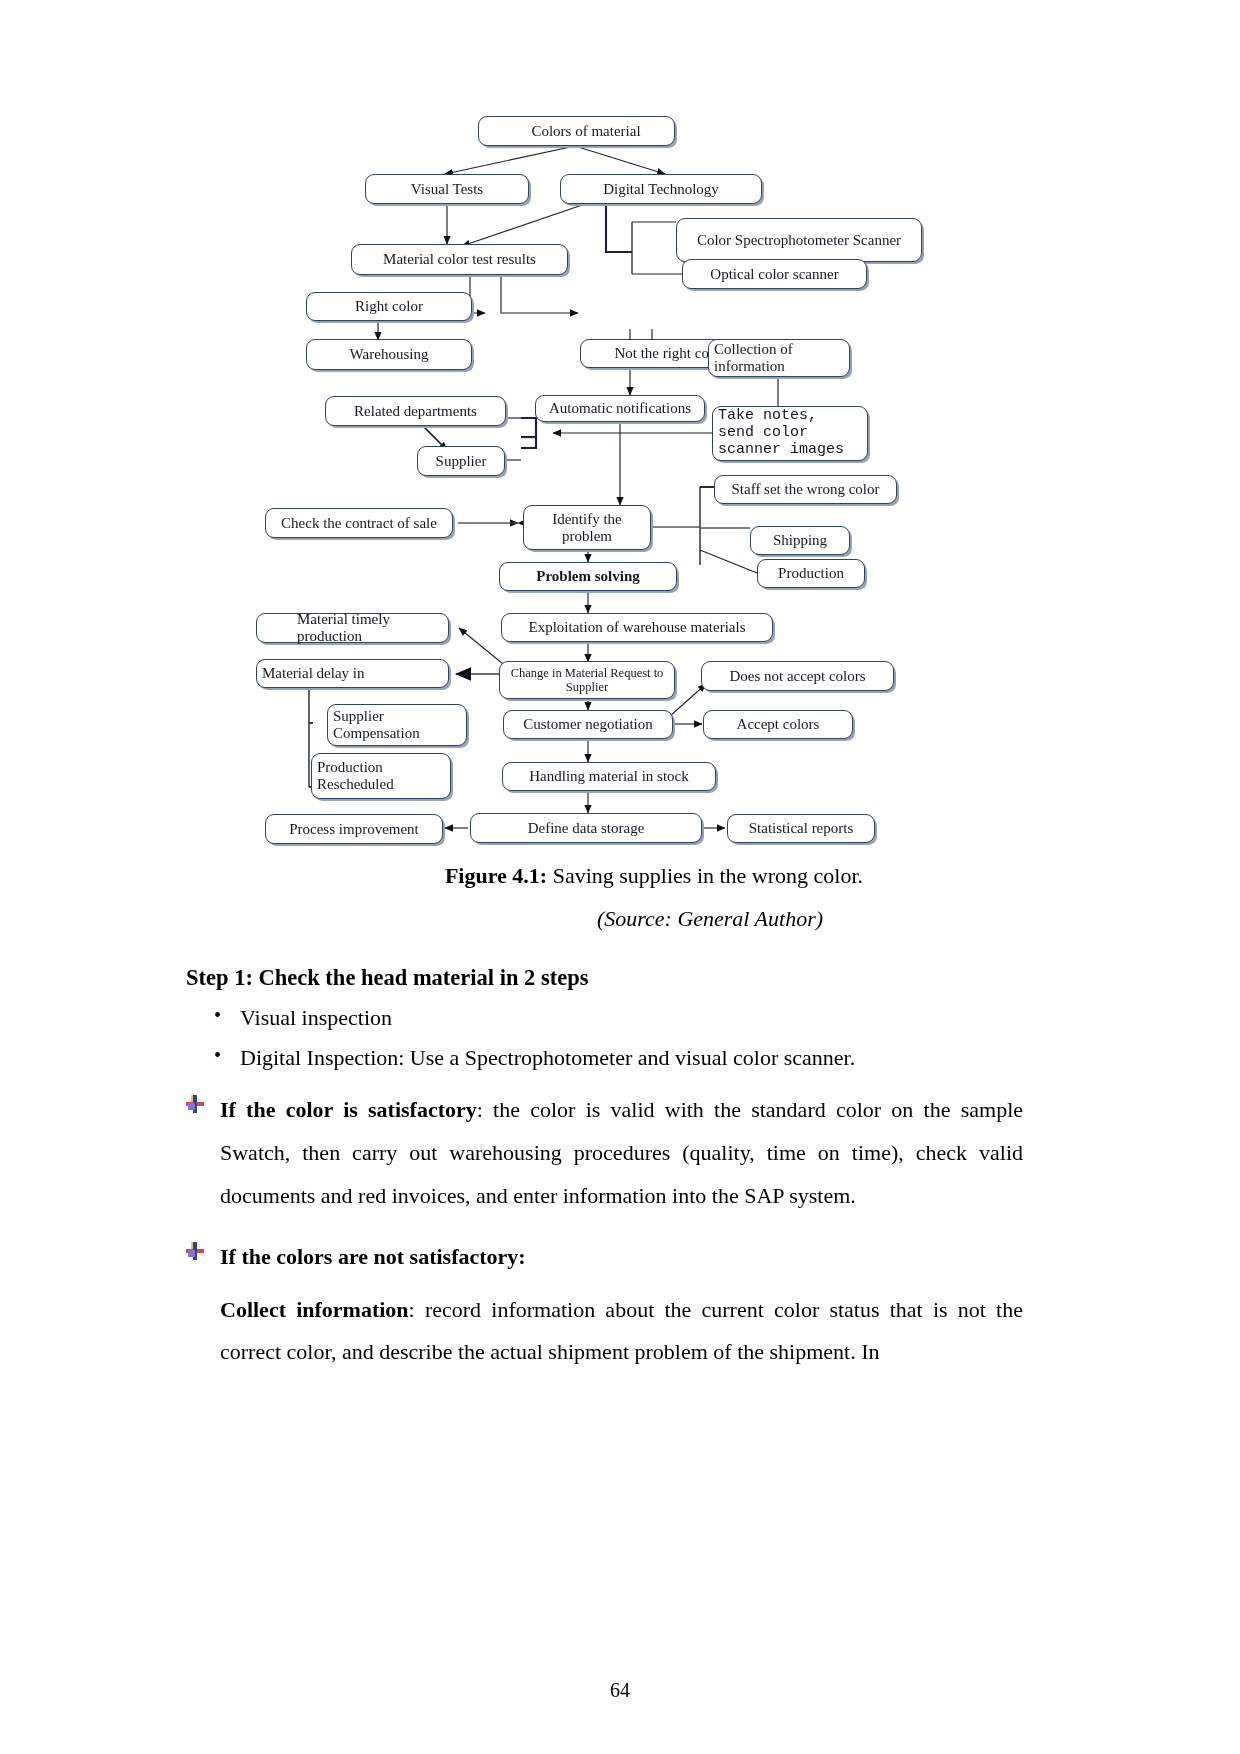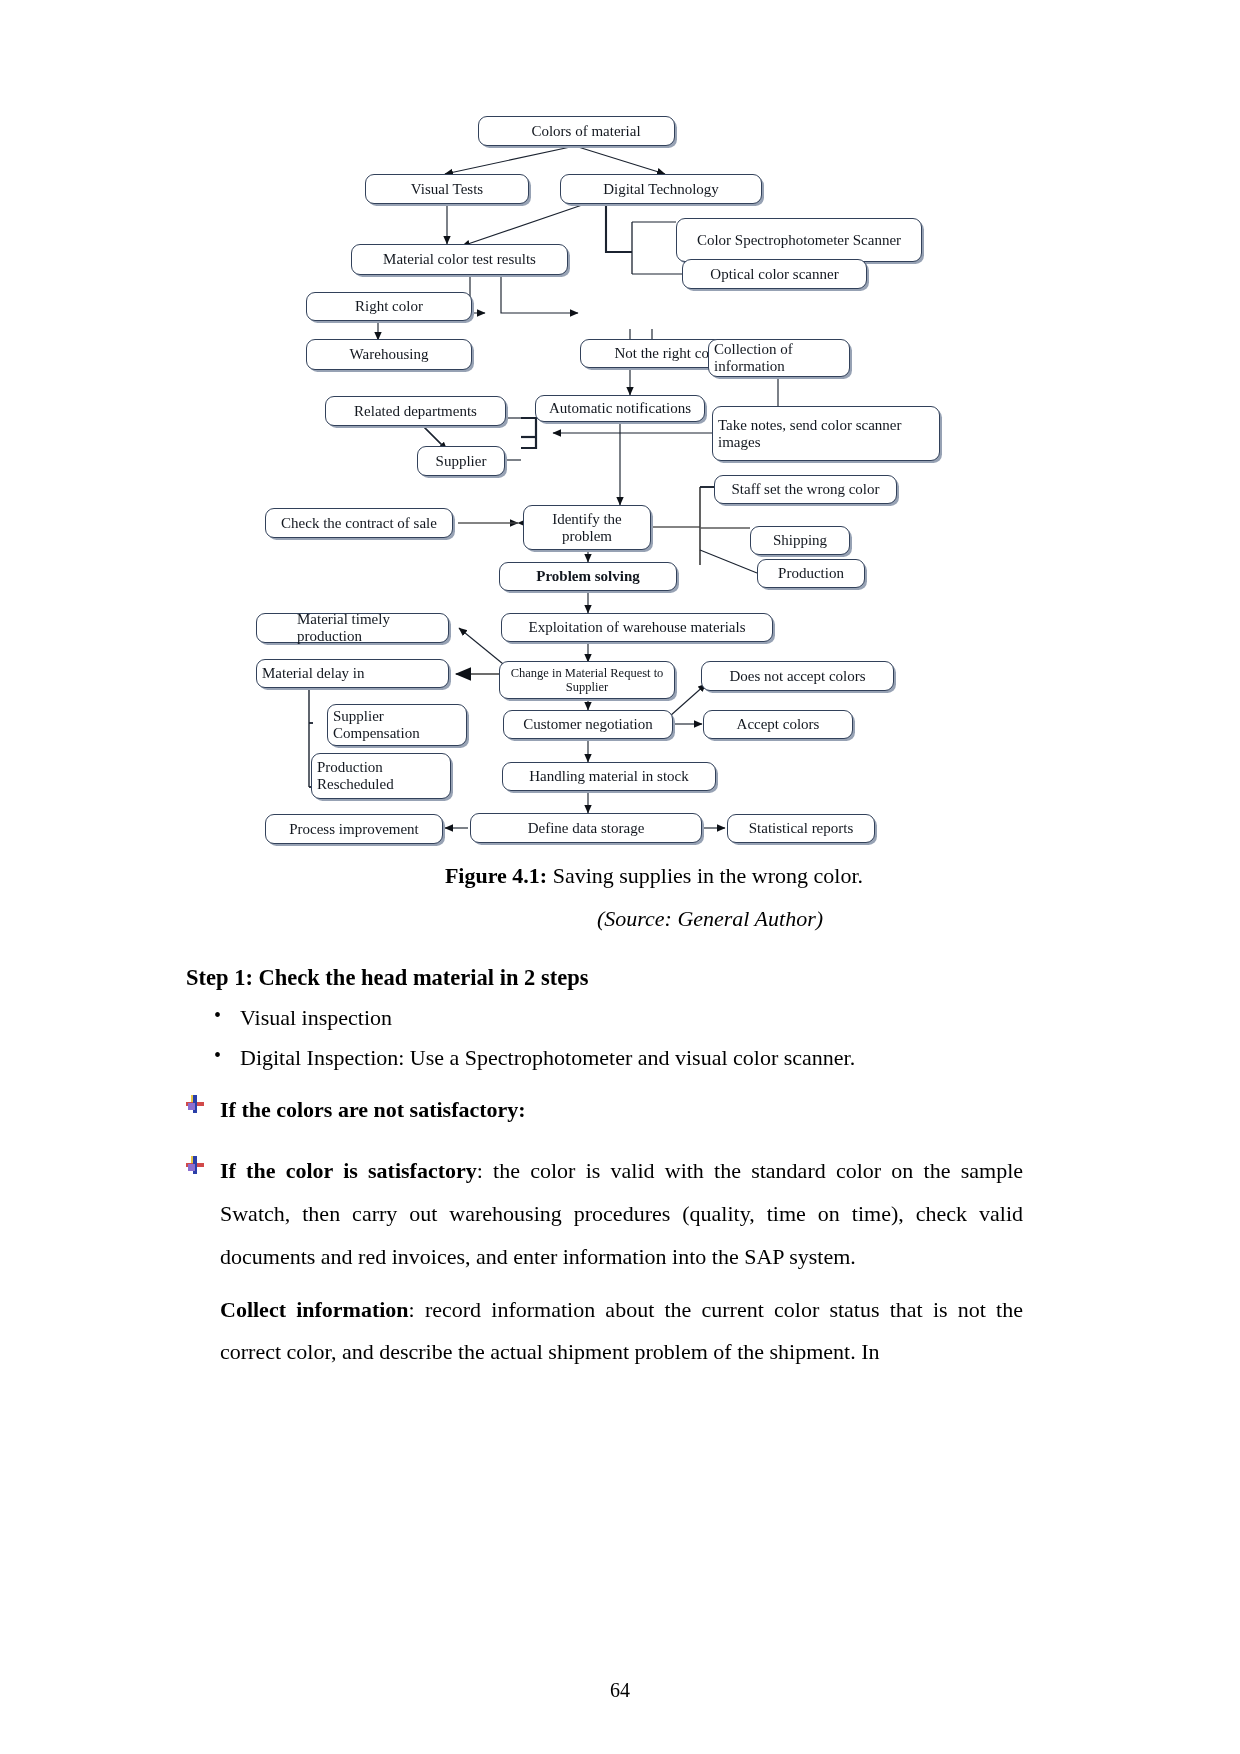--- a/index.html
+++ b/index.html
@@ -285,21 +285,21 @@
   </div>
 
   <div class="node" style="left:325px; top:396px; width:181px; height:30px;">
     <span>Related departments</span>
   </div>
 
   <div class="node" style="left:535px; top:395px; width:170px; height:27px;">
     <span>Automatic notifications</span>
   </div>
 
-  <div class="node leftal" style="left:712px; top:406px; width:228px; height:55px;">
+  <div class="node leftal" style="left:712px; top:406px; width:156px; height:55px;font-family:Liberation Mono, monospace;">
     <span>Take notes, send color scanner images</span>
   </div>
 
   <div class="node" style="left:417px; top:446px; width:88px; height:30px;">
     <span>Supplier</span>
   </div>
 
   <div class="node" style="left:714px; top:475px; width:183px; height:29px;">
     <span>Staff set the wrong color</span>
   </div>
@@ -385,38 +385,38 @@
 
 <div id="body-text" style="top:948px;">
 
   <div class="step-head">Step 1: Check the head material in 2 steps</div>
 
   <ul class="bullets">
     <li>Visual inspection</li>
     <li>Digital Inspection: Use a Spectrophotometer and visual color scanner.</li>
   </ul>
 
+
+  <div class="dingbat-item">
+    <span class="dingbat">
+      <span class="d-y"></span>
+        <span class="d-h"></span>
+        <span class="d-v"></span>
+        <span class="d-c"></span>
+    </span><b class="inline">If the color is satisfactory</b><span>: the color is valid with the standard color on the sample Swatch, then carry out warehousing procedures (quality, time on time), check valid documents and red invoices, and enter information into the SAP system.</span>
+  </div>
 
   <div class="dingbat-item">
     <span class="dingbat">
       <span class="d-y"></span>
         <span class="d-h"></span>
         <span class="d-v"></span>
         <span class="d-c"></span>
     </span><b class="inline">If the colors are not satisfactory:</b>
   </div>
 
-  <div class="dingbat-item">
-    <span class="dingbat">
-      <span class="d-y"></span>
-        <span class="d-h"></span>
-        <span class="d-v"></span>
-        <span class="d-c"></span>
-    </span><b class="inline">If the color is satisfactory</b><span>: the color is valid with the standard color on the sample Swatch, then carry out warehousing procedures (quality, time on time), check valid documents and red invoices, and enter information into the SAP system.</span>
-  </div>
-
   <div class="sub-para">
     <b class="inline">Collect information</b><span>: record information about the current color status that is not the correct color, and describe the actual shipment problem of the shipment. In</span>
   </div>
 
 </div>
 
 <div id="page-number">64</div>
 
 </body></html>

